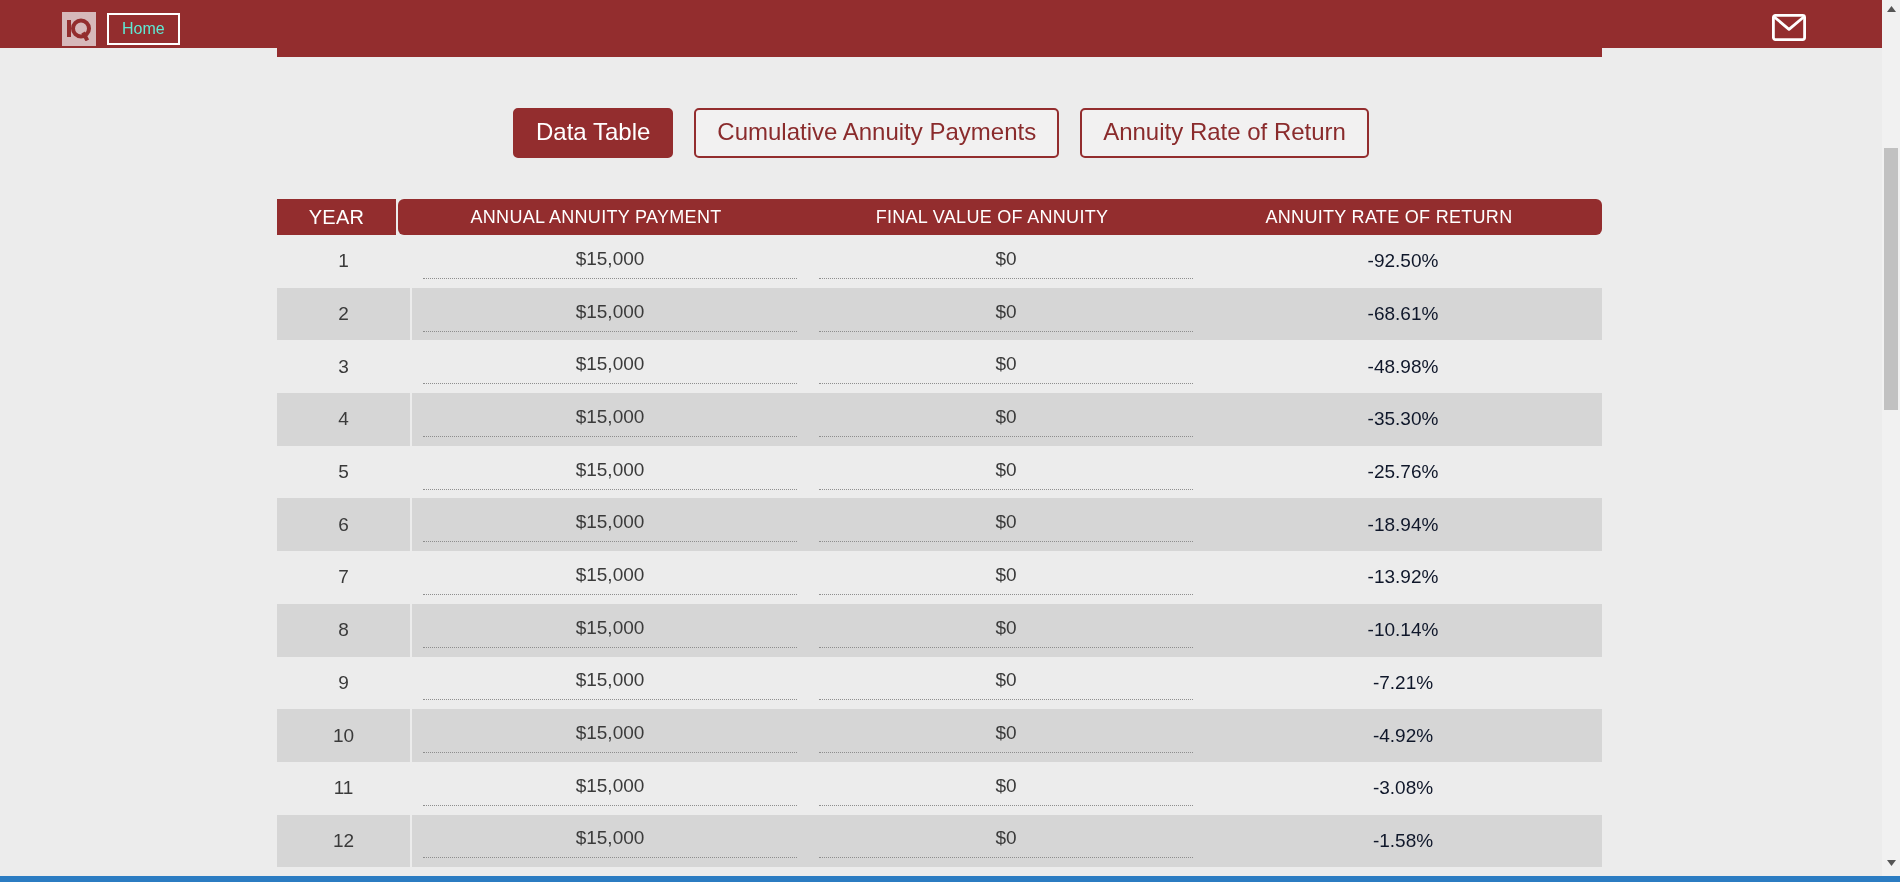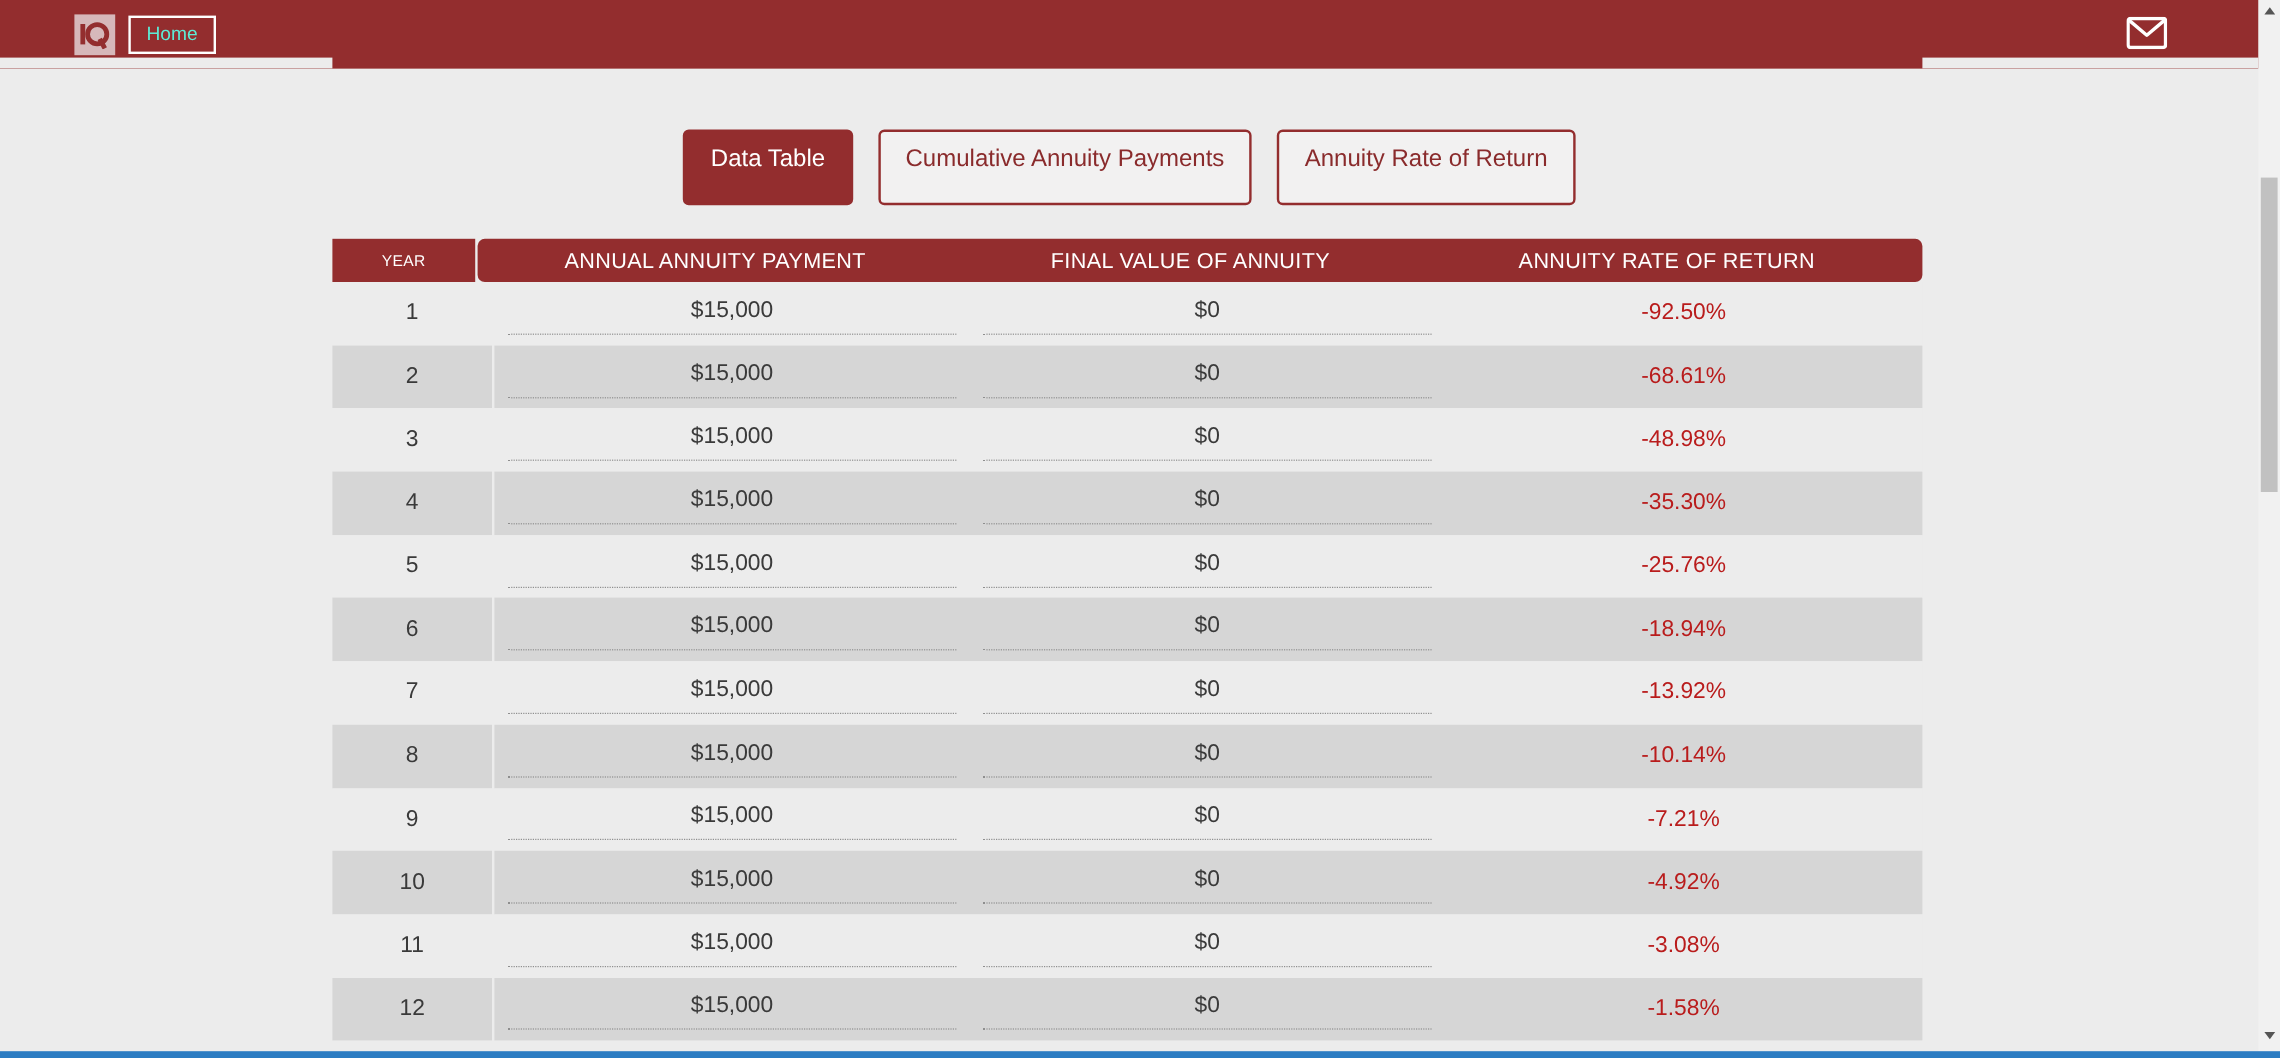--- a/index.html
+++ b/index.html
@@ -95,24 +95,24 @@
     position: absolute;
     top: 108px;
     left: 0;
     width: 1882px;
     display: flex;
     justify-content: center;
     gap: 21px;
   }
   .tab {
     border-radius: 5px;
-    font-size: 20px;
+    font-size: 24px;
     line-height: 22px;
     font-family: "Liberation Sans", sans-serif;
-    padding: 11px 21px 26px 21px;
+    padding: 11px 21px 13px 21px;
     cursor: pointer;
     white-space: nowrap;
   }
   .tab.active {
     background: #932d2e;
     color: #ffffff;
     border: 2px solid #932d2e;
   }
   .tab.inactive {
     background: #f2f1f1;
@@ -131,21 +131,21 @@
   .thead {
     display: flex;
     height: 36px;
     margin-bottom: 0px;
   }
   .th-year {
     width: 119px;
     background: #932d2e;
     border-radius: 0;
     color: #ffffff;
-    font-size: 13px;
+    font-size: 20px;
     letter-spacing: 0.3px;
     display: flex;
     align-items: center;
     justify-content: center;
   }
   .th-rest {
     flex: 1;
     margin-left: 2px;
     background: #932d2e;
     border-radius: 6px;
@@ -207,21 +207,21 @@
     padding: 4px 0 8px 0;
     outline: none;
   }
   .cell-rate {
     width: 398px;
     display: flex;
     align-items: center;
     justify-content: center;
     height: 100%;
     font-size: 19px;
-    color: #b91c1c;
+    color: #0f172a;
   }
 
   
   .scrollbar {
     position: absolute;
     top: 0; right: 0;
     width: 18px;
     height: 882px;
     background: #f1f1f1;
     z-index: 8;

